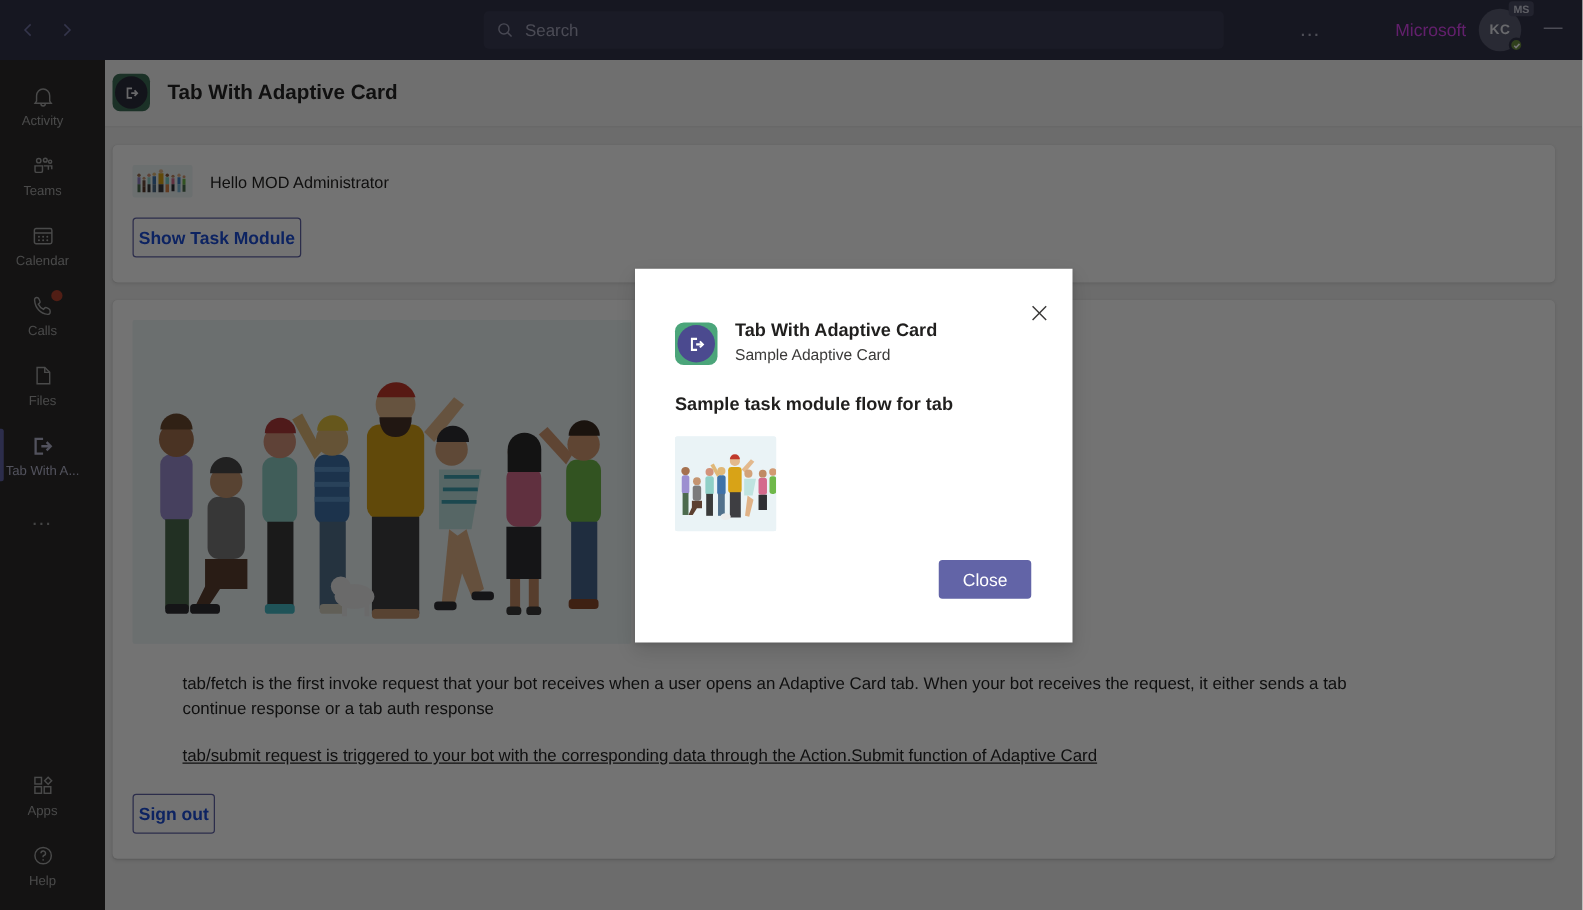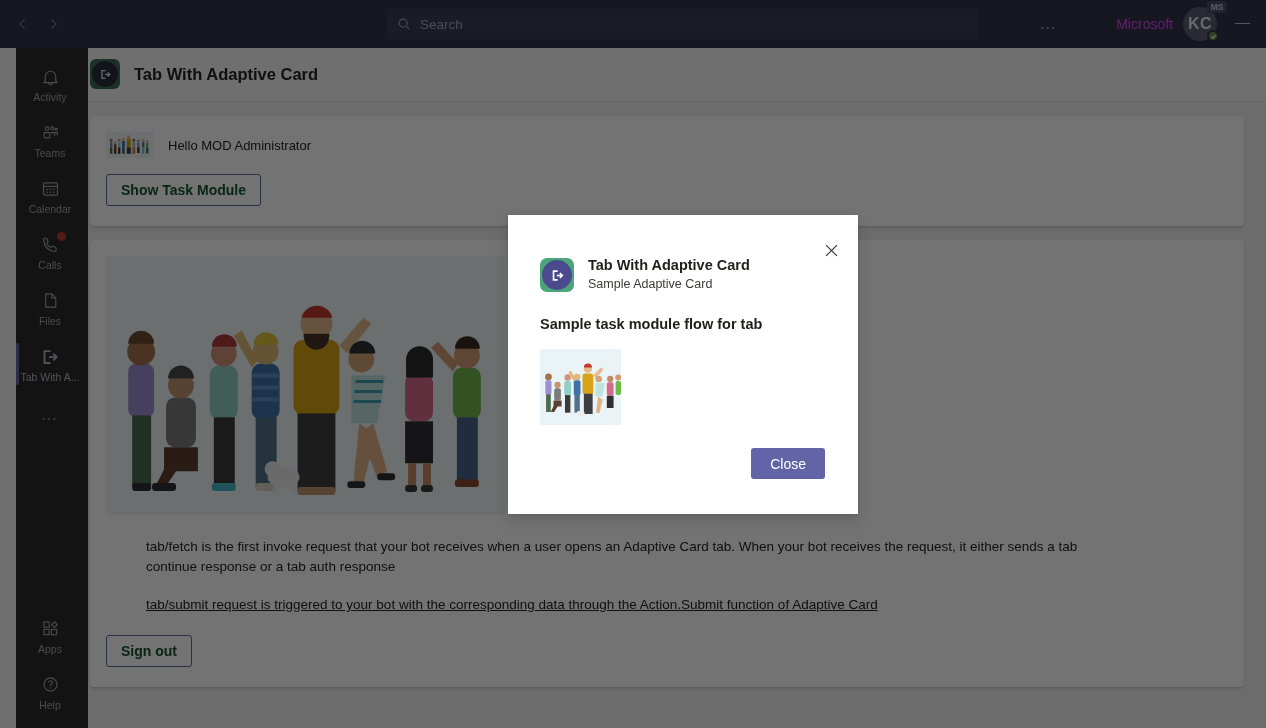--- a/index.html
+++ b/index.html
@@ -30,39 +30,39 @@
   }
   .search-icon { width:14px; height:14px; margin-right:9px; color:#9fa0b8; flex:none;}
   .search-placeholder { color:#a6a7bd; font-size:13.5px; }
 
   .topbar-right { position:absolute; right:0; top:0; height:48px; display:flex; align-items:center; }
   .ellipsis-btn { color:#c3c4d6; font-size:17px; letter-spacing:2px; padding:0 6px; margin-right:4px; opacity:.85;}
   .org-name { color:#d946ef; font-size:14px; margin-right:10px;margin-left:48px; }
   .avatar-wrap { position:relative; width:34px; height:34px; margin-right:18px; }
   .avatar {
     width:34px; height:34px; border-radius:50%;
-    background:#5b5d73; color:#e7e8f0; font-size:16px; font-weight:600;
+    background:#5b5d73; color:#e7e8f0; font-size:11px; font-weight:600;
     display:flex; align-items:center; justify-content:center; letter-spacing:.4px;
   }
   .avatar-badge {
     position:absolute; top:-6px; right:-10px;
     background:#4c4e66; color:#cfd0de; font-size:8.5px; font-weight:700;
     border-radius:3px; padding:1.5px 3.5px; line-height:1;
   }
   .presence {
     position:absolute; bottom:-1px; right:-2px; width:12px; height:12px;
     border-radius:50%; background:#6b8e3e; border:2px solid #32344a;
     display:flex; align-items:center; justify-content:center;
   }
   .presence svg { width:7px; height:7px; }
   .win-min { color:#b9bace; font-size:15px; padding:0 16px 6px 0; }
 
   
   .rail {
-    position:absolute; top:48px; left:16px; width:72px; height:680px;
+    position:absolute; top:48px; left:0; width:84px; height:680px;
     background:#2d2c2c; z-index:20;
     display:flex; flex-direction:column; align-items:center;
   }
   .rail-top { padding-top:8px; width:100%; }
   .rail-item {
     position:relative; width:68px; height:56px;
     display:flex; flex-direction:column; align-items:center; justify-content:center;
     color:#a4a4a4; cursor:pointer;
   }
   .rail-item .ri-icon { height:24px; display:flex; align-items:center; justify-content:center; margin-bottom:2px;}
@@ -116,22 +116,22 @@
   }
   .card-hello { padding:16px 16px 20px 16px; }
   .hello-row { display:flex; align-items:center; margin-bottom:16px; }
   .hello-thumb {
     width:48px; height:26px; margin-right:14px; border-radius:2px; flex:none;
     background:#eef5f7; overflow:hidden;
   }
   .hello-text { font-size:13px; color:#252423; }
   .btn-outline {
     display:inline-flex; align-items:center; justify-content:center;
-    height:32px; padding:0 14px; border:1px solid #6264a7; border-radius:3px;
-    background:#ffffff; color:#14532d; font-size:14px; font-weight:600; cursor:pointer;
+    height:32px; padding:0 4px; border:1px solid #6264a7; border-radius:3px;
+    background:#ffffff; color:#1d4ed8; font-size:14px; font-weight:600; cursor:pointer;
     font-family:"Liberation Sans", sans-serif;
   }
   .card-body { padding:16px 16px 20px 16px; }
   .hero-img {
     width:399px; height:259px; border-radius:2px; overflow:hidden;
     background:#eef5f7; margin-bottom:22px;
   }
   .para { font-size:13.5px; line-height:20px; color:#242424; max-width:970px; margin-bottom:18px;margin-left:40px; }
   .para:last-of-type { margin-bottom:20px;text-decoration:underline; }
 

